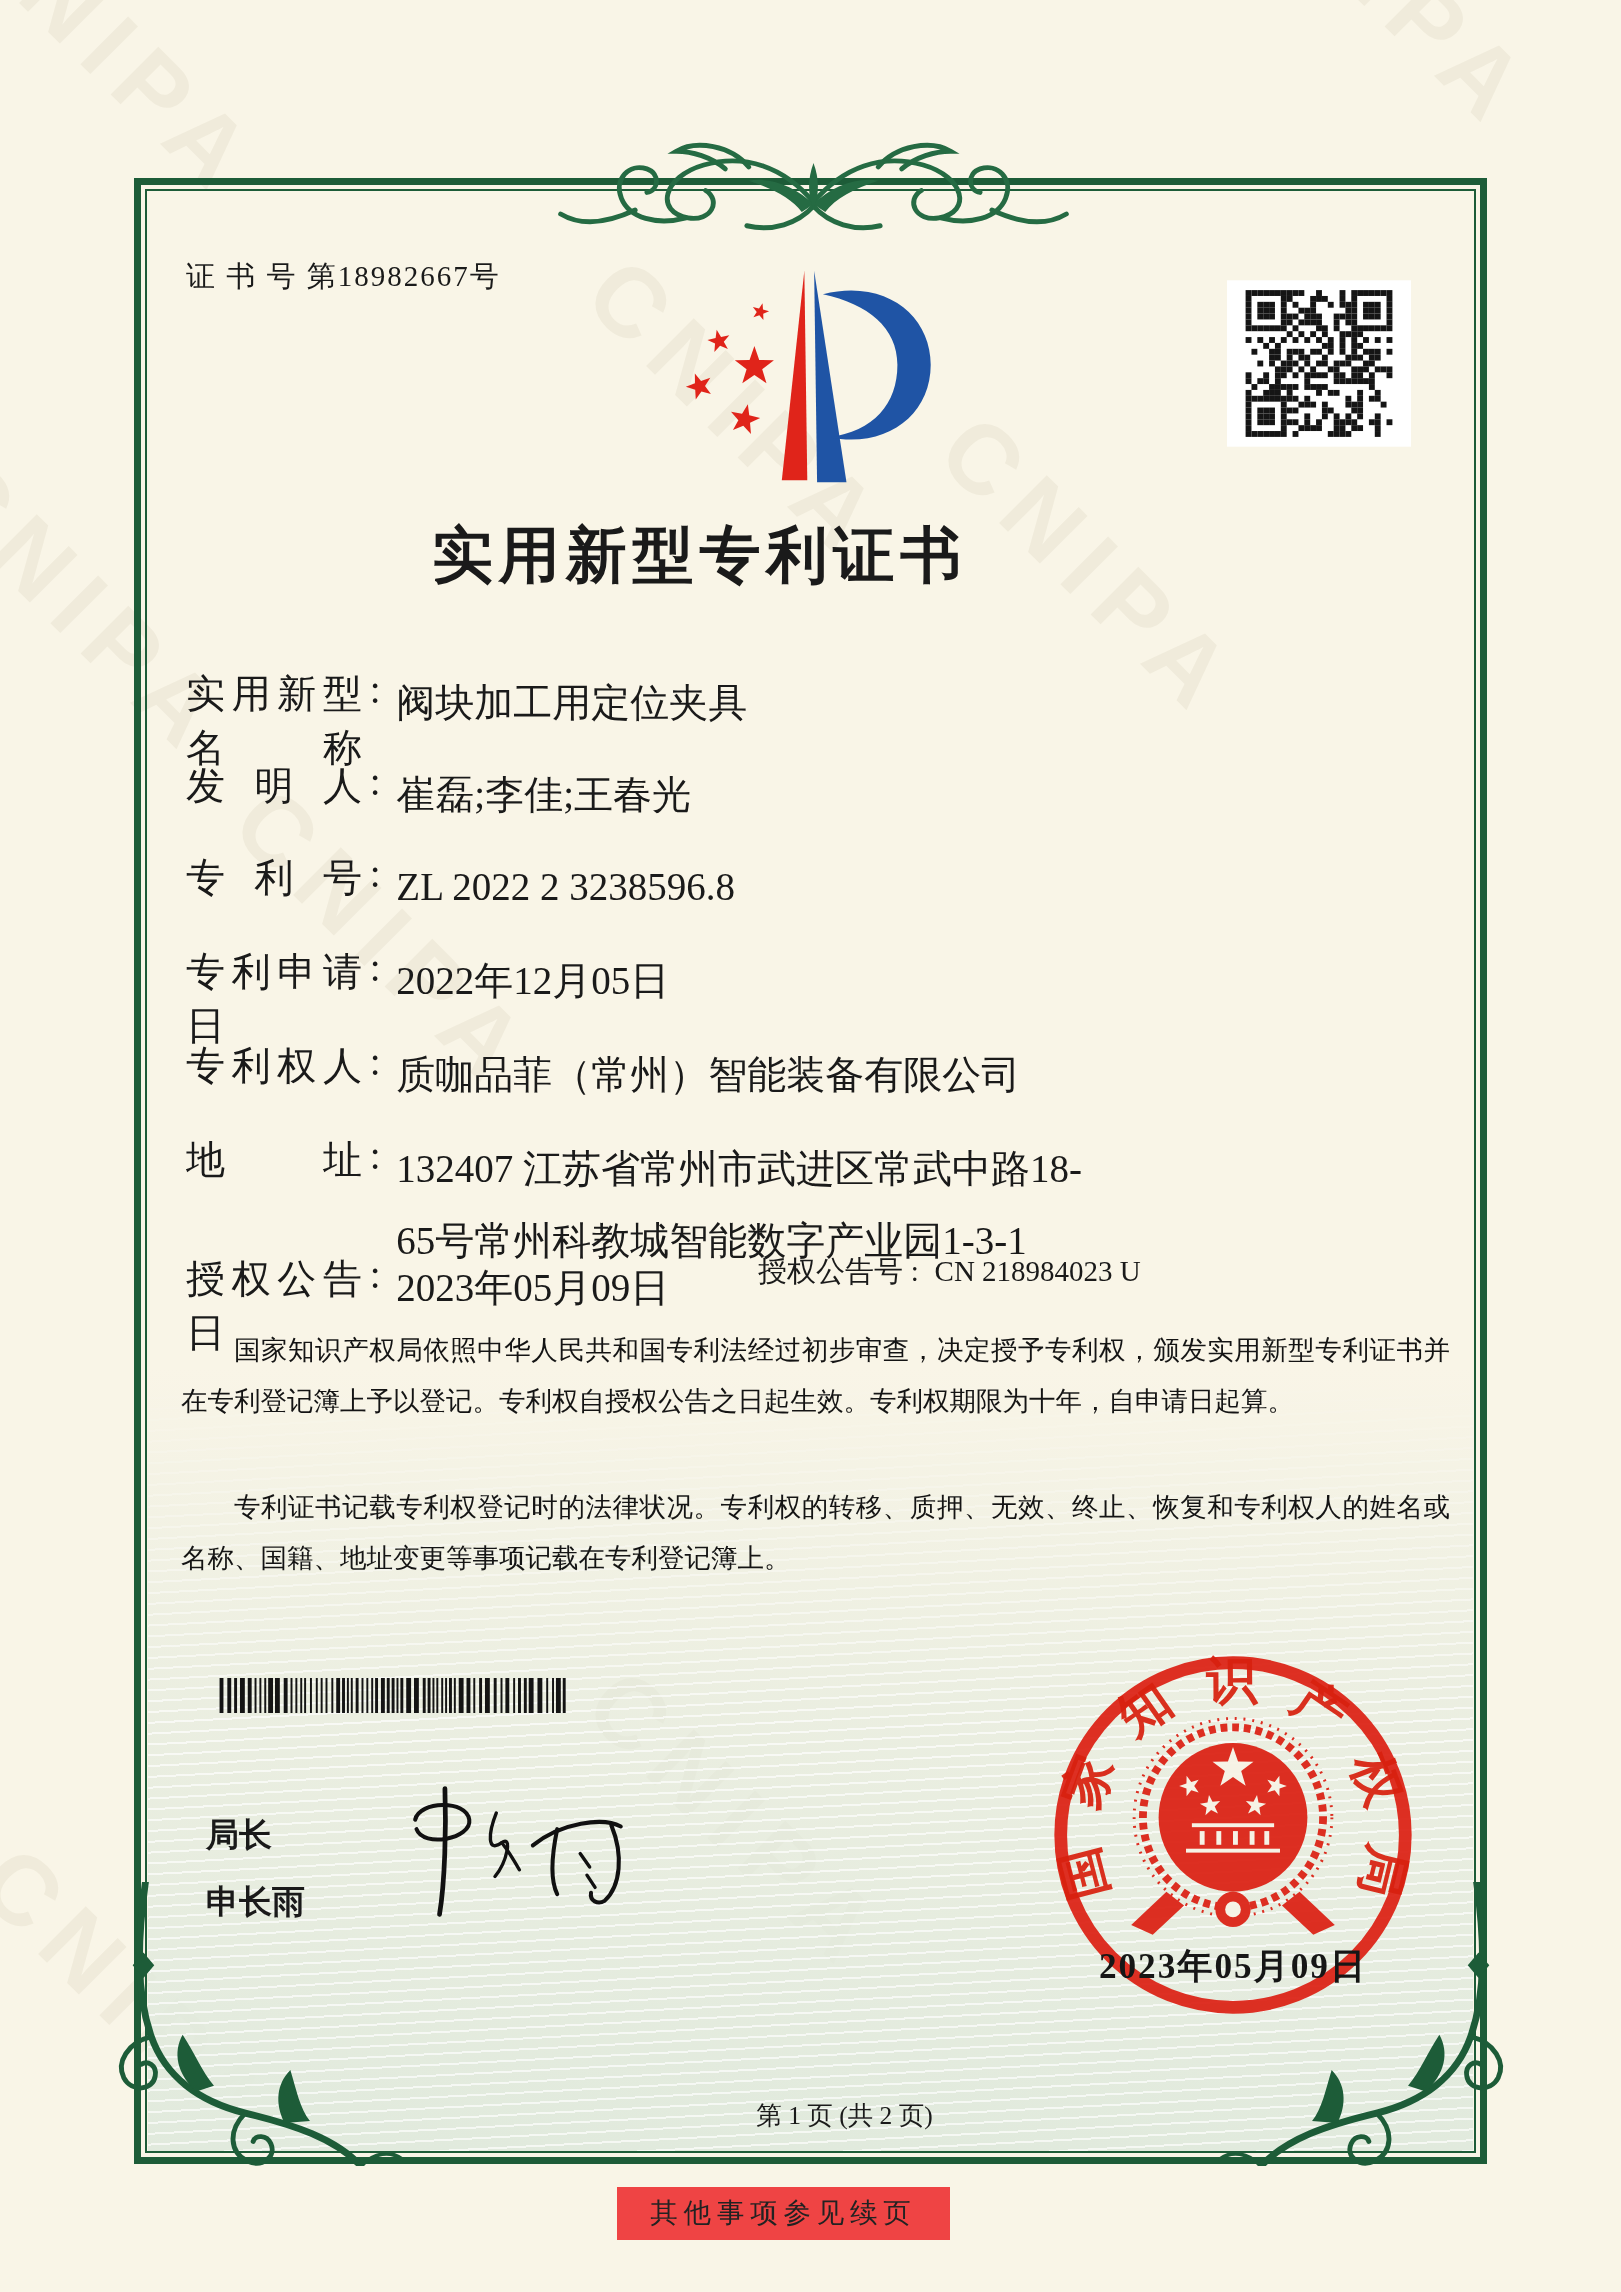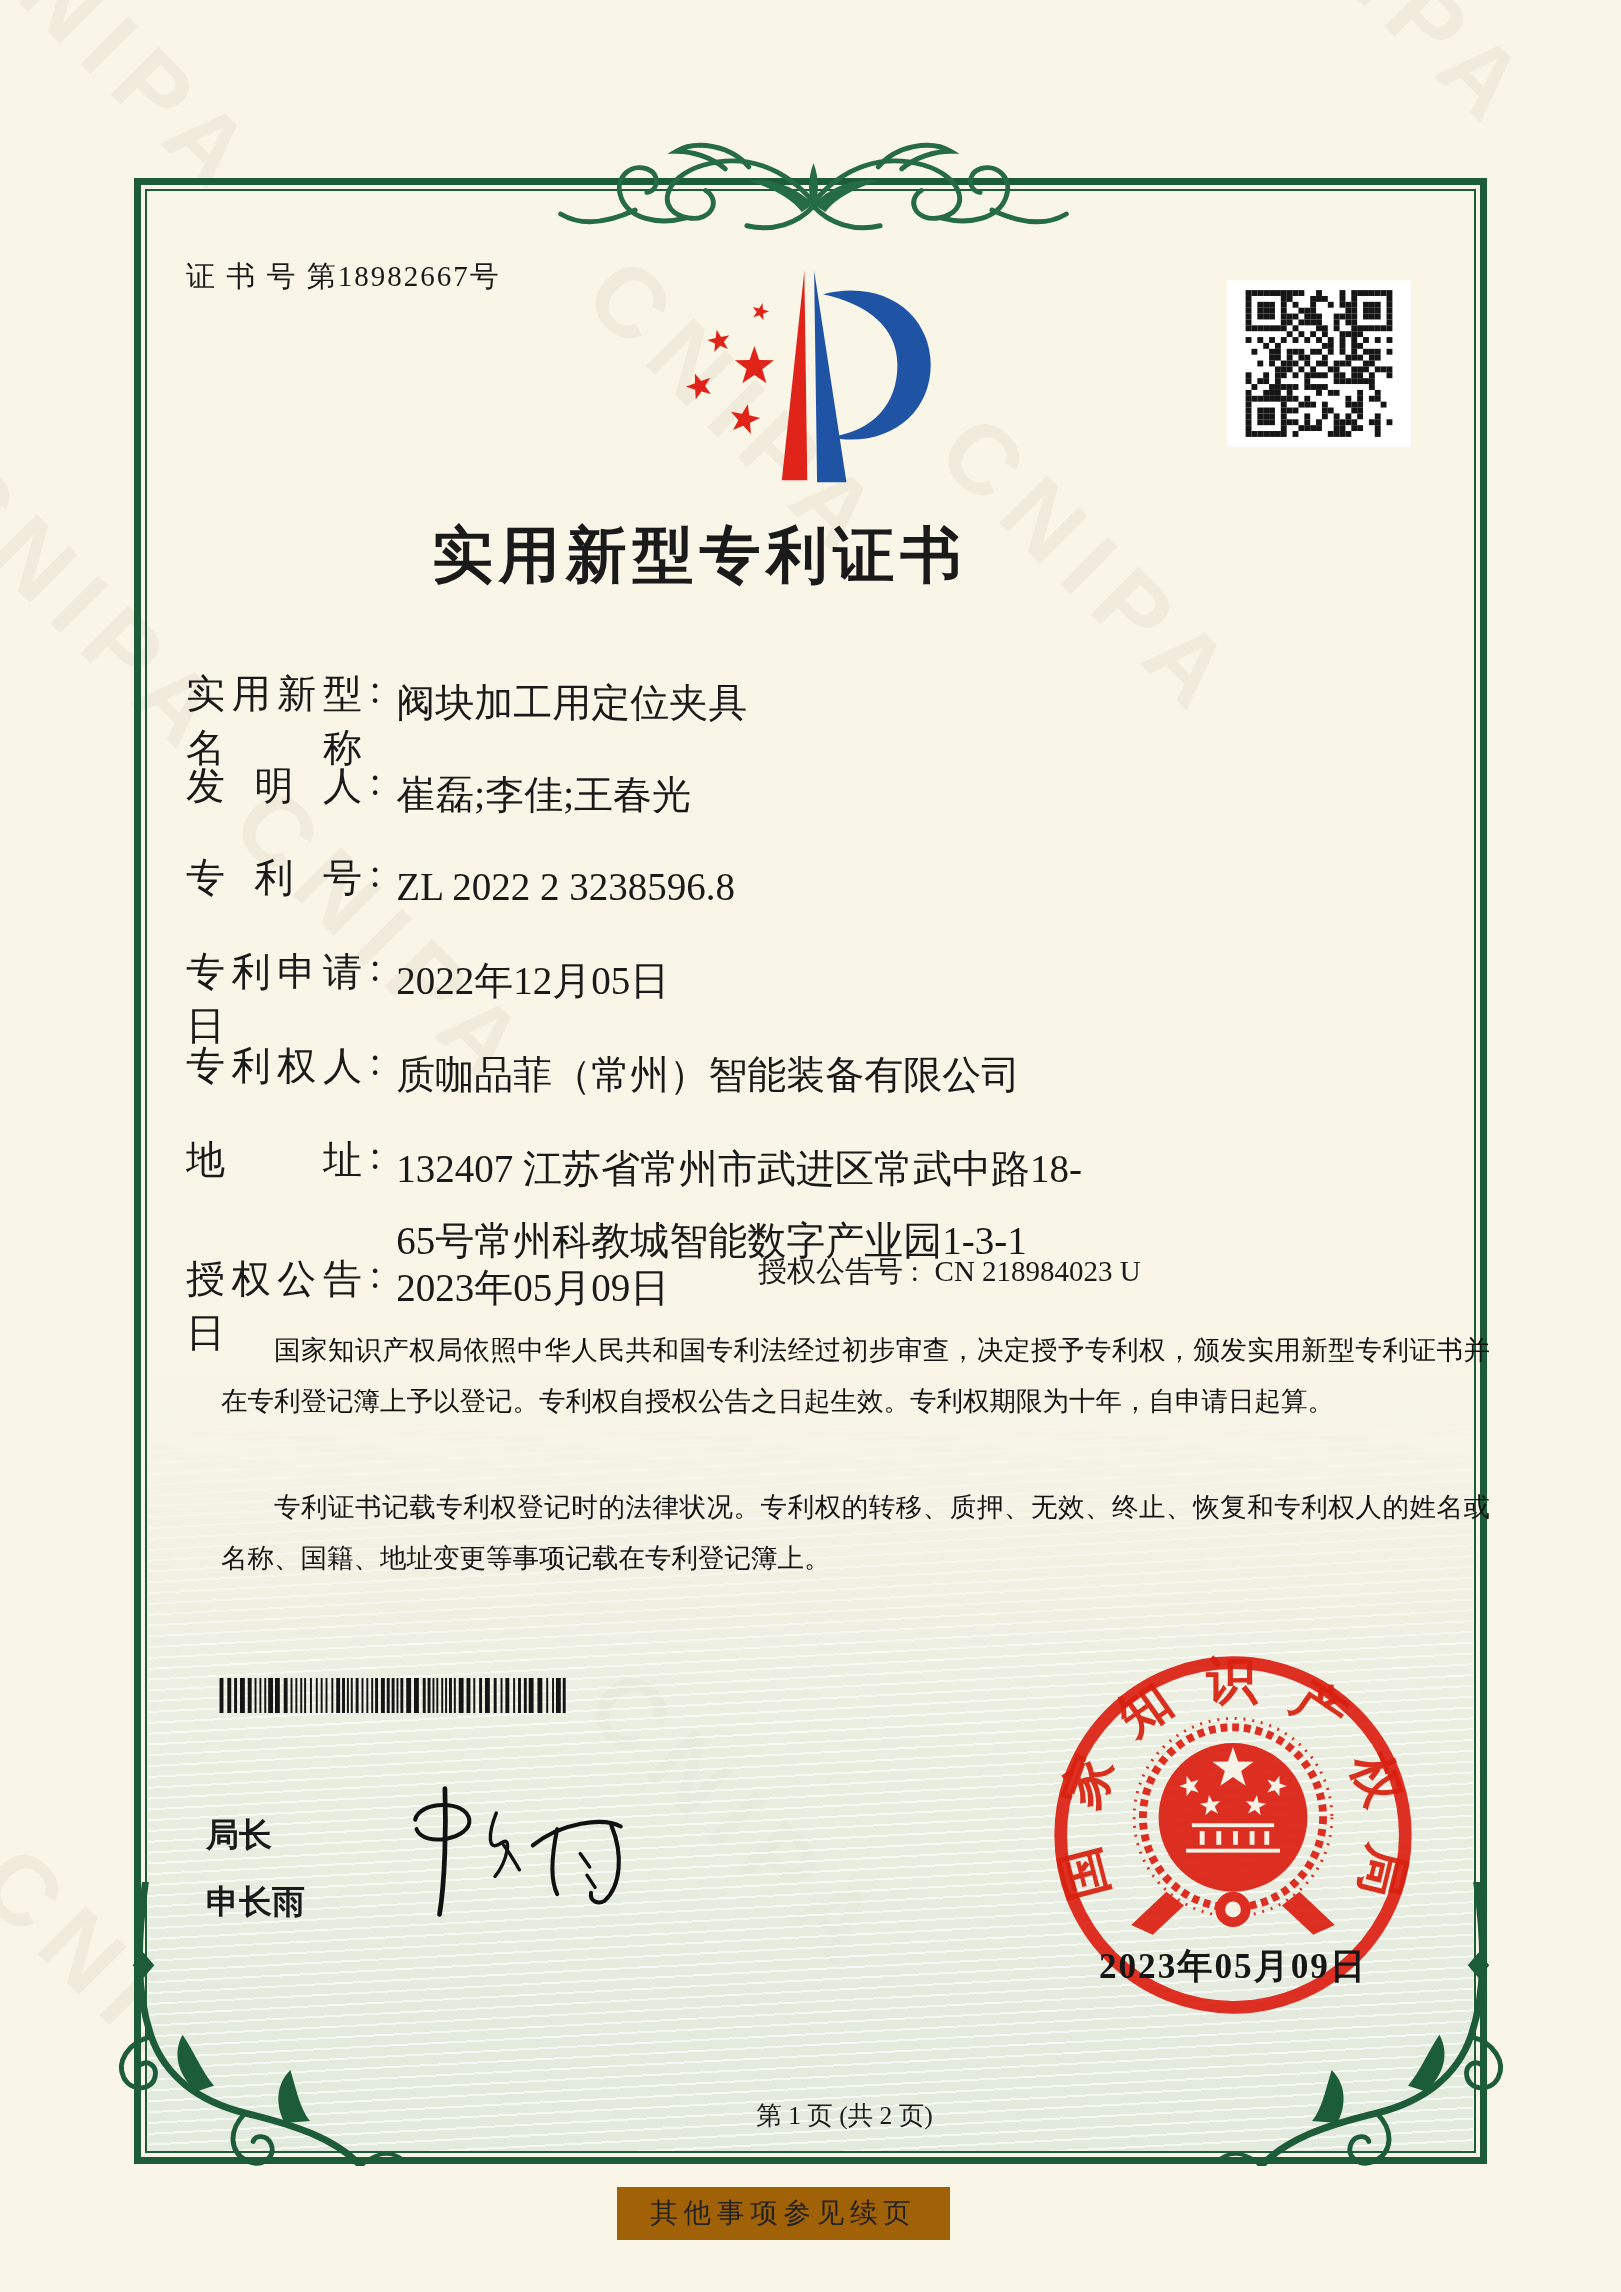--- a/index.html
+++ b/index.html
@@ -47,29 +47,29 @@
     flex:none;display:inline-block;width:176px;
     text-align:justify;text-align-last:justify;
   }
   .row .colon{flex:none;margin:0 15.7px 0 7.8px;}
   .row .val{flex:1;line-height:1.85;}
   .row.addr .val{max-width:720px;}
   .grant-right{left:758px;top:1252px;font-size:29px;}
   .grant-right .colon{margin:0 15.7px 0 7.8px;}
   .body-text{
     left:181px;width:1269px;font-size:26.5px;line-height:51px;
-    text-indent:2em;text-align:justify;color:#141414;margin-left:40px;
+    text-indent:2em;text-align:justify;color:#141414;
   }
   .sig-label{
     left:206px;font-size:33px;font-weight:bold;
     font-family:"Liberation Sans","DejaVu Sans",sans-serif;
   }
   .footer-page{left:0;top:2098px;width:1621px;text-align:center;font-size:25.5px;padding-left:34px;}
   .note-strip{
-    left:617px;top:2187px;width:333px;height:53px;background:#a16207;
+    left:617px;top:2187px;width:333px;height:53px;background:#ef4444;
     text-align:center;line-height:53px;font-size:27.4px;letter-spacing:5.9px;color:#222;
   }
   svg{display:block;}
 </style>
 </head>
 <body>
 
 <div id="page">
 
   <span class="wm" style="left:-78px;top:-9.8px">CNIPA</span>

